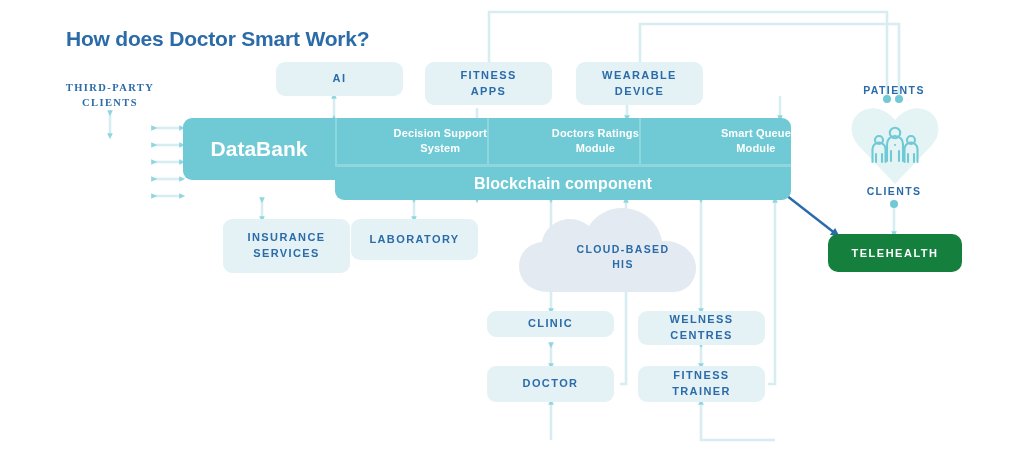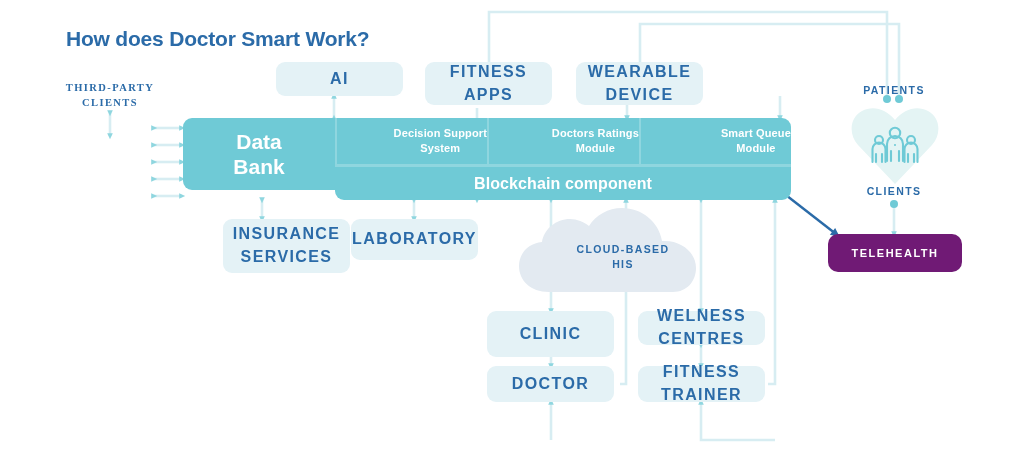--- a/index.html
+++ b/index.html
@@ -8,30 +8,30 @@
   #stage{position:absolute;left:0;top:0;width:1016px;height:451px;}
   svg#wires{position:absolute;left:0;top:0;width:1016px;height:451px;pointer-events:none;}
 
   .node{position:absolute;box-sizing:border-box;display:flex;align-items:center;
         justify-content:center;text-align:center;border-radius:9px;z-index:3;}
 
   .title{position:absolute;left:66px;top:6px;font-size:21px;font-weight:bold;
          color:#2B6BA8;letter-spacing:-0.2px;white-space:nowrap;z-index:5;margin-top:21px;}
 
   
-  .pale{background:#E4F2F6;color:#2B6BA8;font-size:16px;font-weight:bold;
+  .pale{background:#E4F2F6;color:#2B6BA8;font-size:11px;font-weight:bold;
         letter-spacing:1.4px;line-height:1.42;}
 
   
   .teal{background:#6FCAD6;color:#ffffff;}
   .bank{font-size:21px;font-weight:bold;line-height:1.2;border-radius:9px 0 0 9px;}
   .module{font-size:11px;font-weight:bold;line-height:1.35;letter-spacing:.15px;justify-content:flex-end;}
   .chain{font-size:16px;font-weight:bold;letter-spacing:.1px;border-radius:0 0 9px 9px;}
 
-  .dark{background:#701a75;color:#ffffff;font-size:11px;font-weight:bold;
+  .dark{background:#15803d;color:#ffffff;font-size:11px;font-weight:bold;
         letter-spacing:1.5px;border-radius:10px;}
 
   
   .cap{position:absolute;color:#2B6BA8;font-size:10.5px;font-weight:bold;
        letter-spacing:1.4px;line-height:1.45;text-align:center;z-index:4;}
 
   .heartwrap{position:absolute;z-index:2;}
   .modseam{position:absolute;background:#8FD6DF;z-index:4;}
 </style>
 </head>
@@ -118,21 +118,21 @@
     </span>
   </div>
 
   <div class="node pale" style="left:576px;top:62px;width:127px;height:43px;">
     <span>
       <span>WEARABLE</span><br>
       <span>DEVICE</span>
     </span>
   </div>
 
-  <div class="node teal bank" style="left:183px;top:118px;width:152px;height:72px;flex-direction:column;justify-content:center;">
+  <div class="node teal bank" style="left:183px;top:118px;width:152px;height:62px;flex-direction:row;justify-content:center;">
     <span>Data</span>
     <span>Bank</span>
   </div>
 
   <div class="node teal module" style="left:335px;top:118px;width:152px;height:46px;border-radius:0;">
     <span>
       <span>Decision Support</span><br>
       <span>System</span>
     </span>
   </div>
@@ -173,21 +173,21 @@
       <path d="M33,84 C14,84 3,72 3,58 C3,45 13,35 26,34 C28,21 40,11 54,11
                C61,11 68,14 73,18 C80,7 92,0 106,0 C126,0 143,14 146,33
                C147,33 148,33 149,33 C166,33 180,45 180,60 C180,73 171,84 157,84 Z" fill="#E3EAF1"></path>
     </svg>
   </div>
   <div class="cap" style="left:548px;top:242px;width:150px;">
     <span>CLOUD-BASED</span><br>
     <span>HIS</span>
   </div>
 
-  <div class="node pale" style="left:487px;top:311px;width:127px;height:46px;">
+  <div class="node pale" style="left:487px;top:311px;width:127px;height:26px;">
     <span>CLINIC</span>
   </div>
   <div class="node pale" style="left:638px;top:311px;width:127px;height:34px;">
     <span>
       <span>WELNESS</span><br>
       <span>CENTRES</span>
     </span>
   </div>
   <div class="node pale" style="left:487px;top:366px;width:127px;height:36px;">
     <span>DOCTOR</span>

